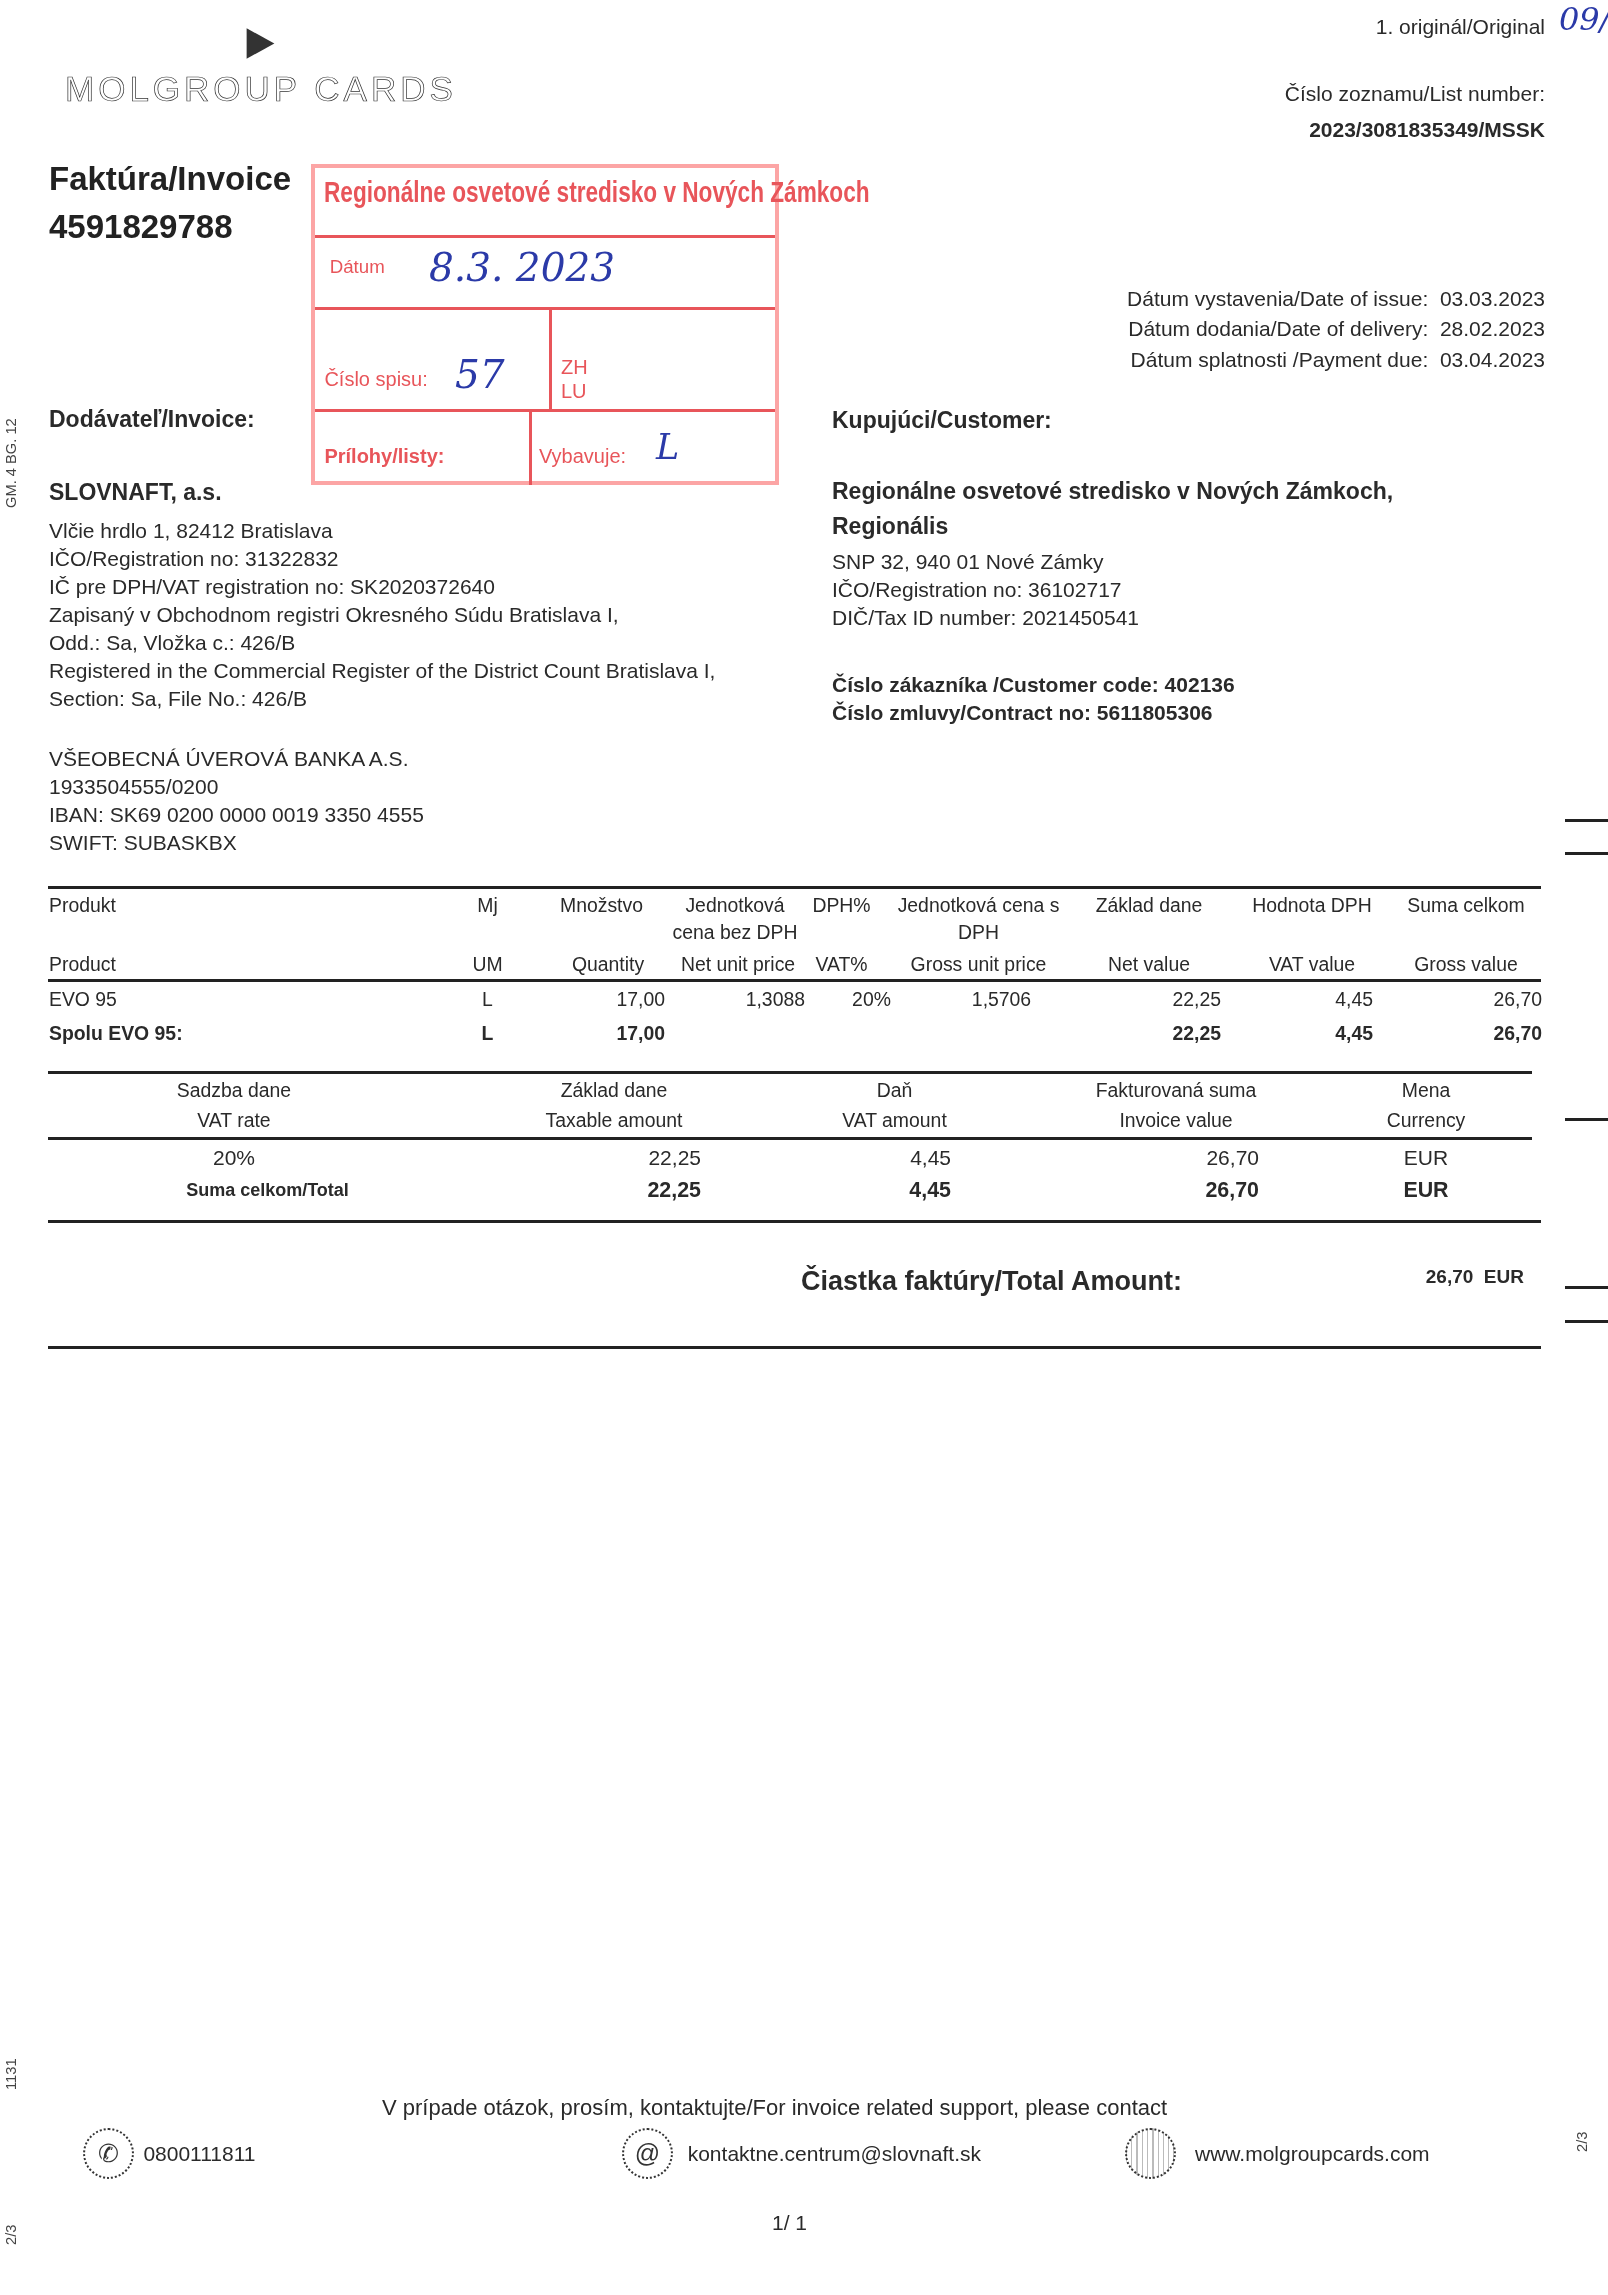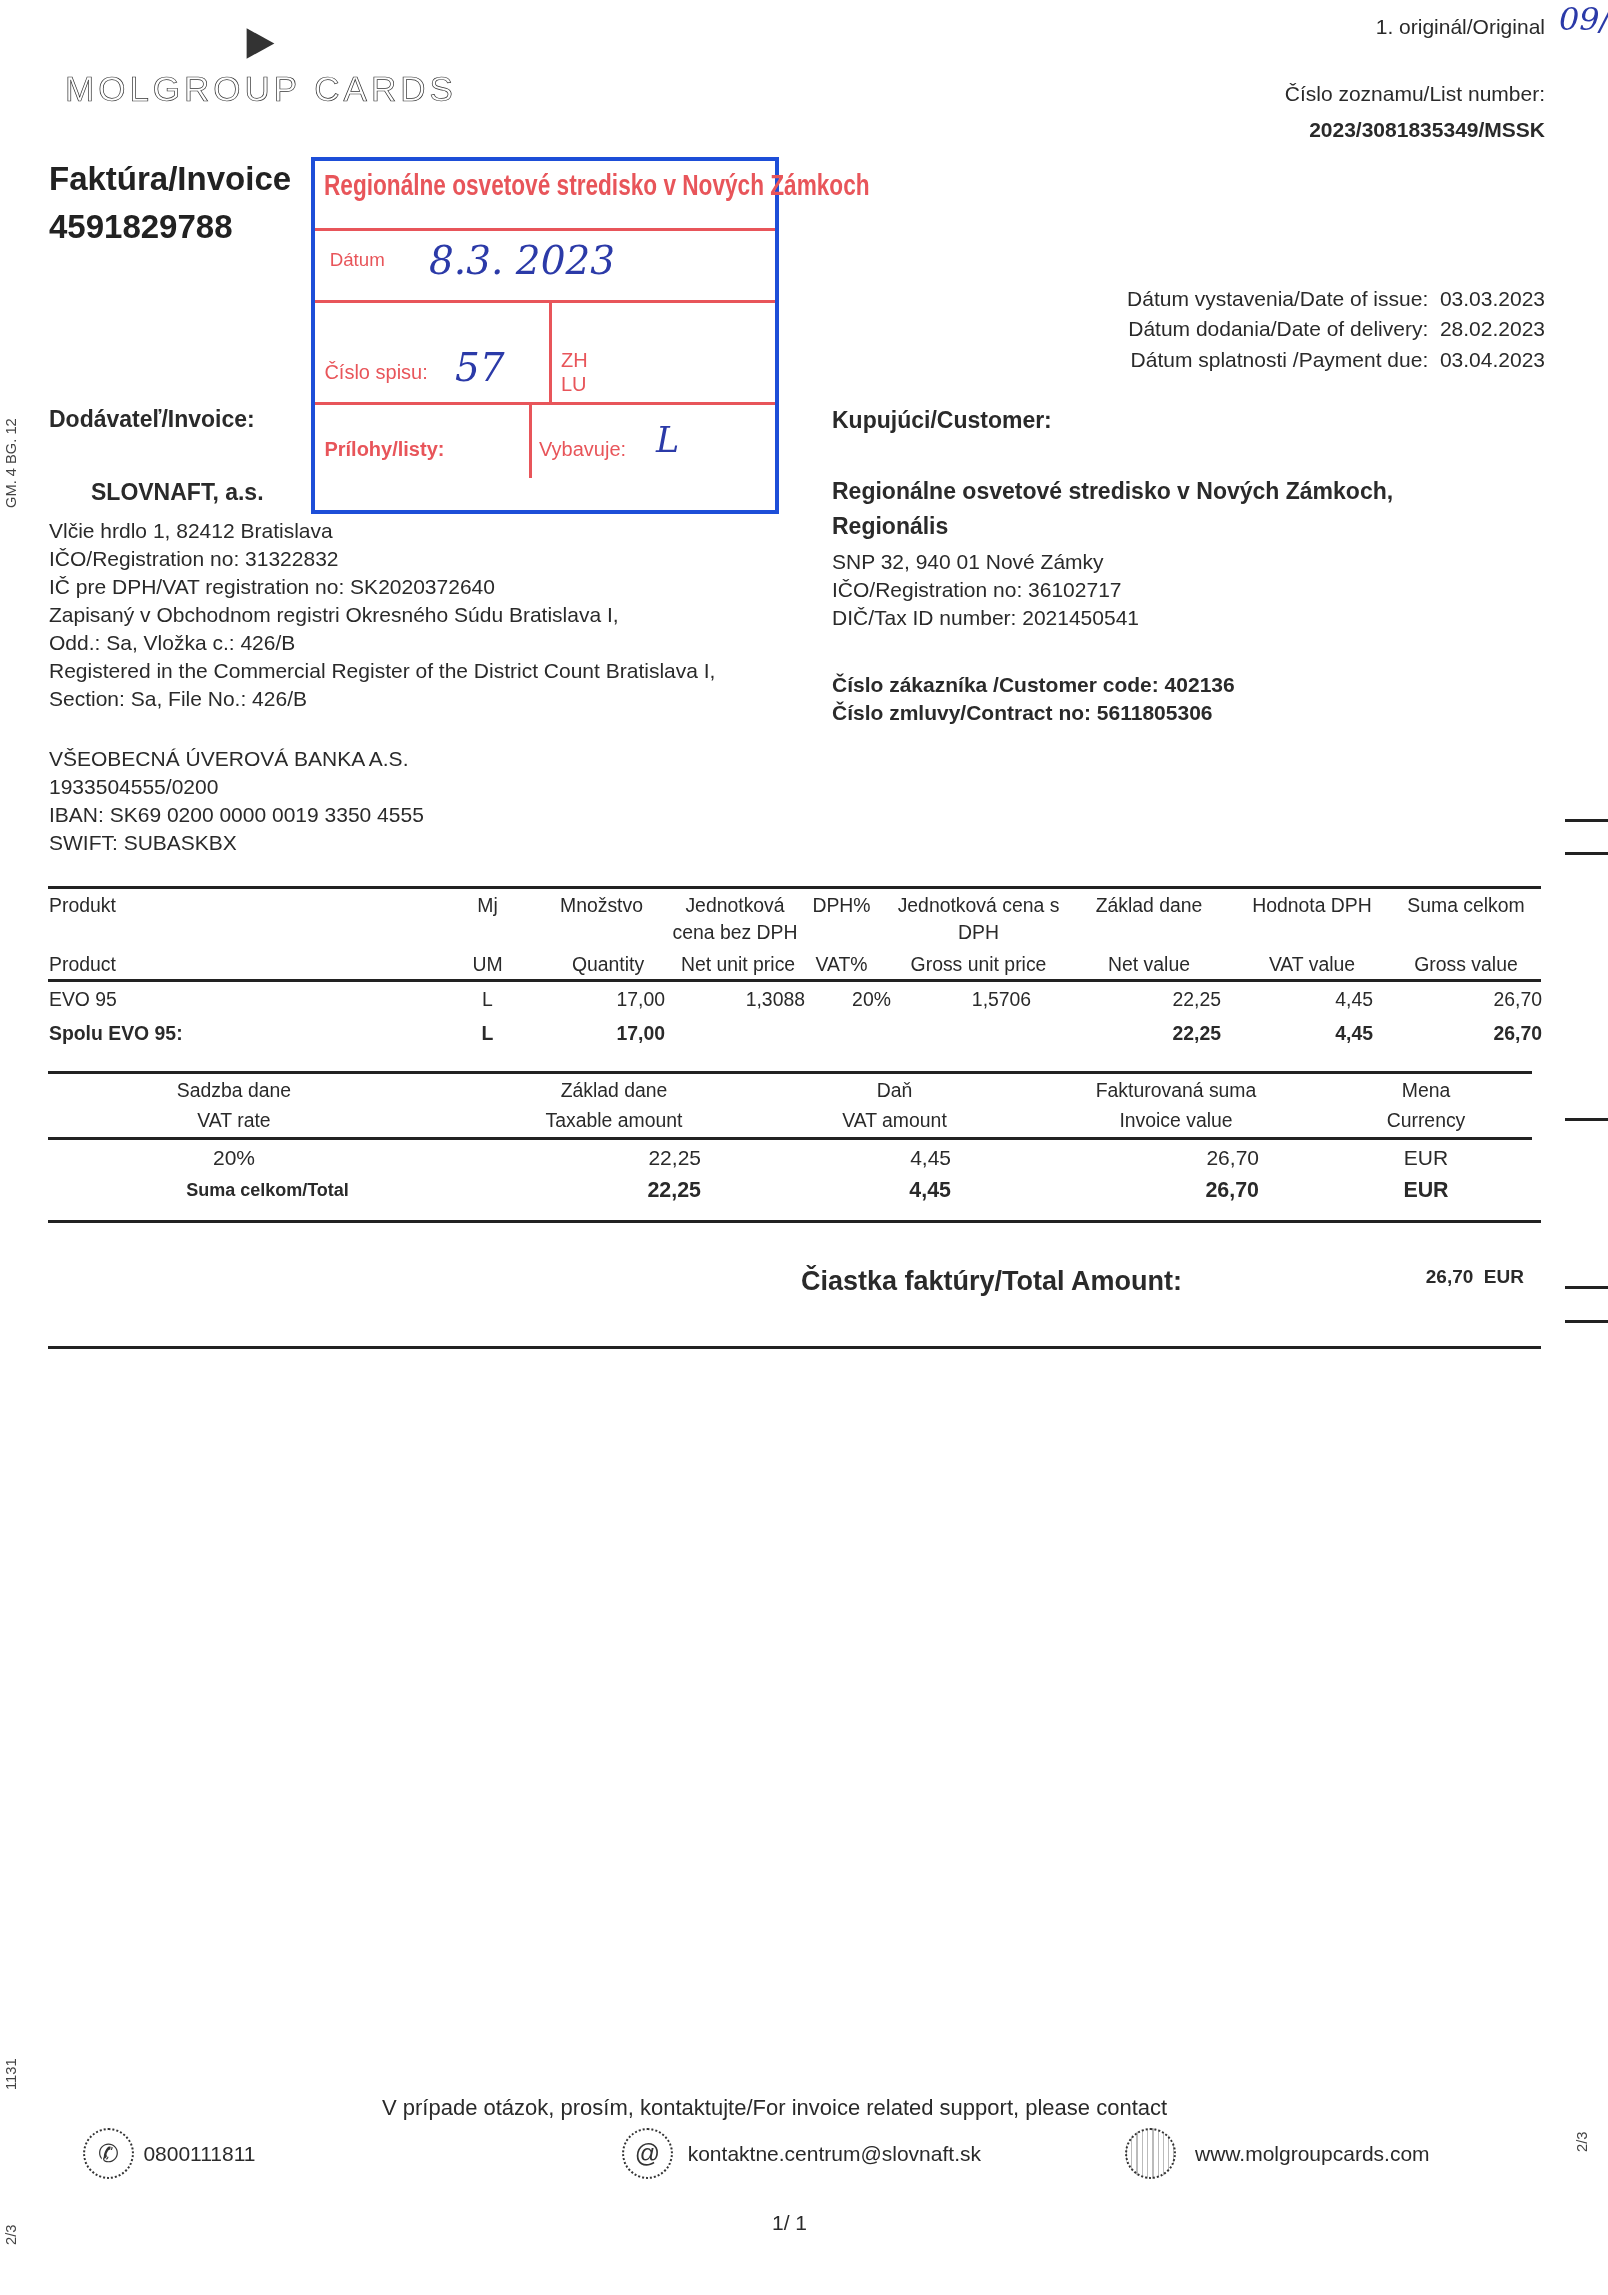--- a/index.html
+++ b/index.html
@@ -6,21 +6,21 @@
   body { width:1609px; height:2295px; position:relative; overflow:hidden;
          font-family:"Liberation Sans", sans-serif; color:#2a2a2a; }
   .abs { position:absolute; }
   .t { font-size:21px; line-height:28px; white-space:nowrap; }
   .b { font-weight:bold; }
   .logo { left:65px; top:27px; display:flex; align-items:center; gap:9.4px;flex-direction:column; }
   .logo-text { font-size:35px; letter-spacing:4px; color:#555; font-weight:normal;
                -webkit-text-stroke:0.7px #333; color:transparent; }
   .title { left:49px; top:155px; font-size:33px; line-height:48px; font-weight:bold; color:#222; }
   .right { text-align:right; }
-  .stamp { left:311px; top:157px; width:468px; height:357px; border:4px solid #1d4ed8;
+  .stamp { left:311px; top:164px; width:468px; height:321px; border:4px solid #fca5a5;
            color:#e8555a; box-sizing:border-box; }
   .stamp .row { position:absolute; left:0; right:0; border-bottom:3.3px solid #e8555a; }
   .stamp .vline { position:absolute; border-left:3.3px solid #e8555a; }
   .hand { color:#2b3aa8; font-family:"DejaVu Serif", serif; font-style:italic; }
   .hr { position:absolute; left:48px; width:1493px; background:#222; }
   .cell { position:absolute; font-size:19.4px; line-height:27px; white-space:nowrap; }
   .c { text-align:center; }
   .r { text-align:right; }
   .edge { position:absolute; right:0; width:44px; height:3.3px; background:#222; }
   .vert { position:absolute; transform:rotate(-90deg); transform-origin:left top;
@@ -74,21 +74,21 @@
 <div class="abs t" style="right:64px; top:315px; text-align:right;">
   <span>Dátum dodania/Date of delivery:</span>&nbsp;
   <span>28.02.2023</span>
 </div>
 <div class="abs t" style="right:64px; top:346px; text-align:right;">
   <span>Dátum splatnosti /Payment due:</span>&nbsp;
   <span>03.04.2023</span>
 </div>
 
 <div class="abs t b" style="left:49px; top:405px; font-size:23px;">Dodávateľ/Invoice:</div>
-<div class="abs t b" style="left:49px; top:478px; font-size:23px;margin-left:42px;">SLOVNAFT, a.s.</div>
+<div class="abs t b" style="left:49px; top:478px; font-size:23px;">SLOVNAFT, a.s.</div>
 <div class="abs" style="left:49px; top:517px;">
   <div class="t">Vlčie hrdlo 1, 82412 Bratislava</div>
   <div class="t">IČO/Registration no:  31322832</div>
   <div class="t">IČ pre DPH/VAT registration no:  SK2020372640</div>
   <div class="t">Zapisaný v Obchodnom registri Okresného Súdu Bratislava I,</div>
   <div class="t">Odd.: Sa, Vložka c.: 426/B</div>
   <div class="t">Registered in the Commercial Register of the District Count Bratislava I,</div>
   <div class="t">Section: Sa, File No.: 426/B</div>
 </div>
 

